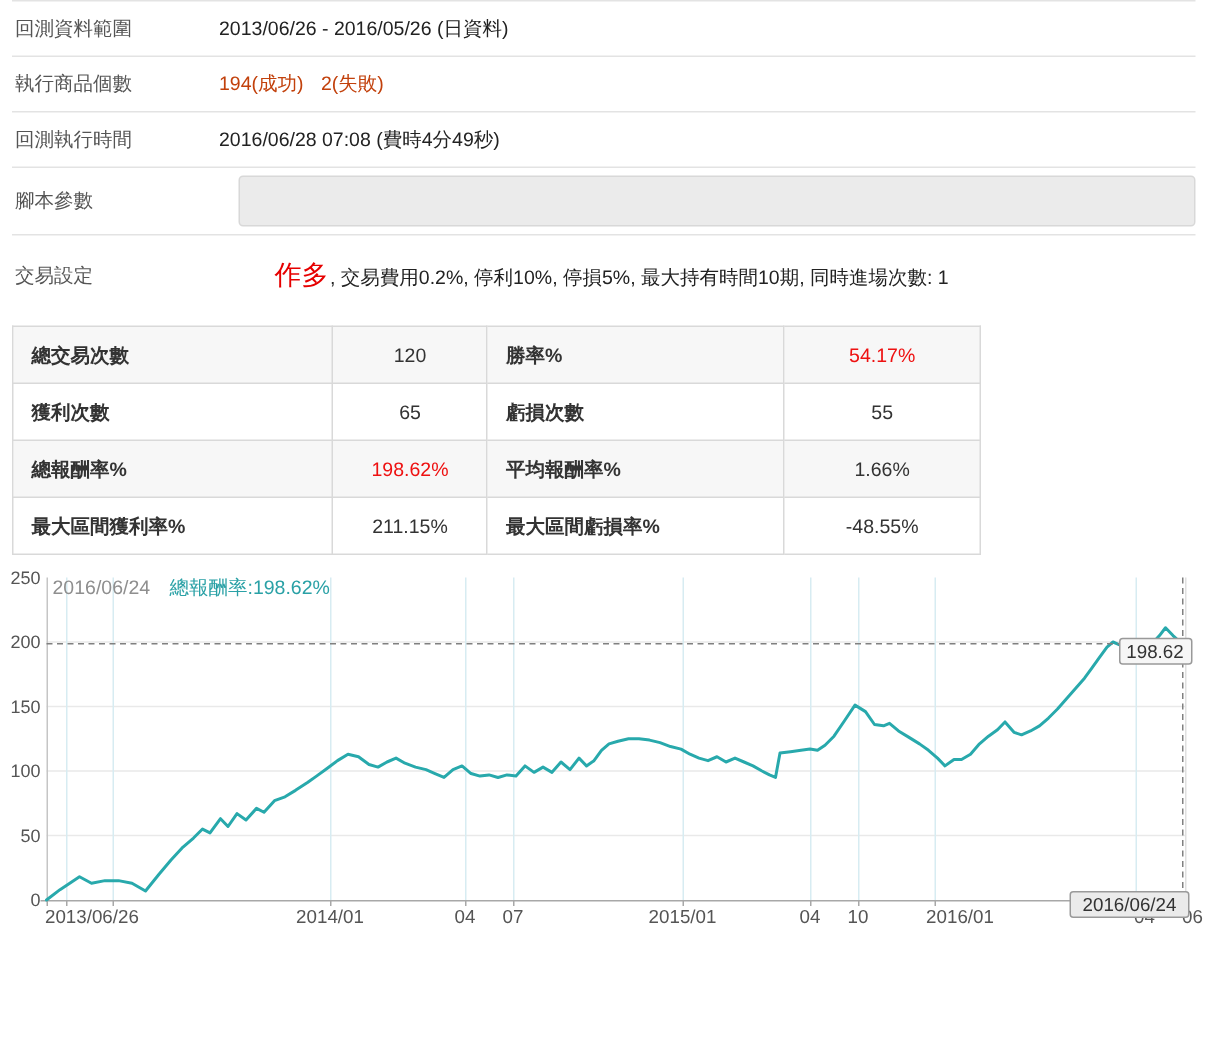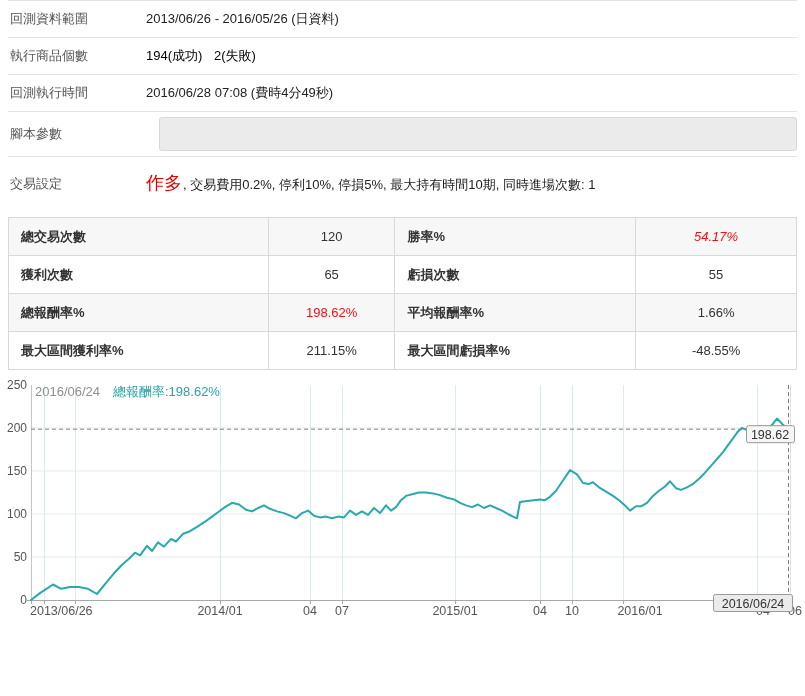--- a/index.html
+++ b/index.html
@@ -8,32 +8,32 @@
     font-family:"Liberation Sans","DejaVu Sans",sans-serif;
     font-size:13px;color:#333;
   }
   
   .info{margin:0 8px;border-top:1px solid #e3e3e3;}
   .info-row{display:flex;align-items:center;border-bottom:1px solid #e3e3e3;height:36px;}
   .info-row.tall{height:44px;justify-content:space-between;}
   .info-row.last{height:53px;border-bottom:none;}
   .info-label{width:136px;color:#555;flex-shrink:0;padding-left:2px;}
   .info-value{color:#222;}
-  .link{color:#000000;text-decoration:none;cursor:pointer;}
+  .link{color:#c2410c;text-decoration:none;cursor:pointer;}
   .link + .link{margin-left:8px;}
   .param-box{width:636px;height:32px;background:#ebebeb;border:1px solid #d8d8d8;border-radius:3px;}
-  .trade-dir{color:#e60000;font-size:18px;line-height:1;margin-right:1px;}
+  .trade-dir{color:#e60000;font-size:18px;line-height:1;margin-right:1px;margin-left:37px;}
   
-  table.stats{border-collapse:collapse;margin:7px 8px 0 8px;width:789px;table-layout:fixed;}
+  table.stats{border-collapse:collapse;margin:7px 8px 0 8px;width:646px;table-layout:fixed;}
   .stats td{border:1px solid #d9d9d9;height:37px;padding:0;overflow:hidden;}
   .stats tr:nth-child(odd){background:#f7f7f7;}
   .stats td.lbl{font-weight:bold;padding-left:12px;}
   .stats td.val{text-align:center;}
   .stats td.red{color:#ee1111;}
-  .c1{width:32.5%;} .c2{width:16.5%;} .c3{width:30%;} .c4{width:21%;font-style:italic;}
+  .c1{width:32.5%;} .c2{width:16.5%;} .c3{width:30%;} .c4{width:21%;}
   
   .chart-panel{margin-top:8px;}
   .axlbl{font-size:12.5px;fill:#555;}
   .ylbl{font-size:12px;fill:#555;}
   .legend-date{font-size:13px;fill:#8f8f8f;}
   .legend-series{font-size:13px;fill:#2aa1a6;}
   .tip-text{font-size:12.5px;fill:#333;}
 </style>
 </head>
 <body>

